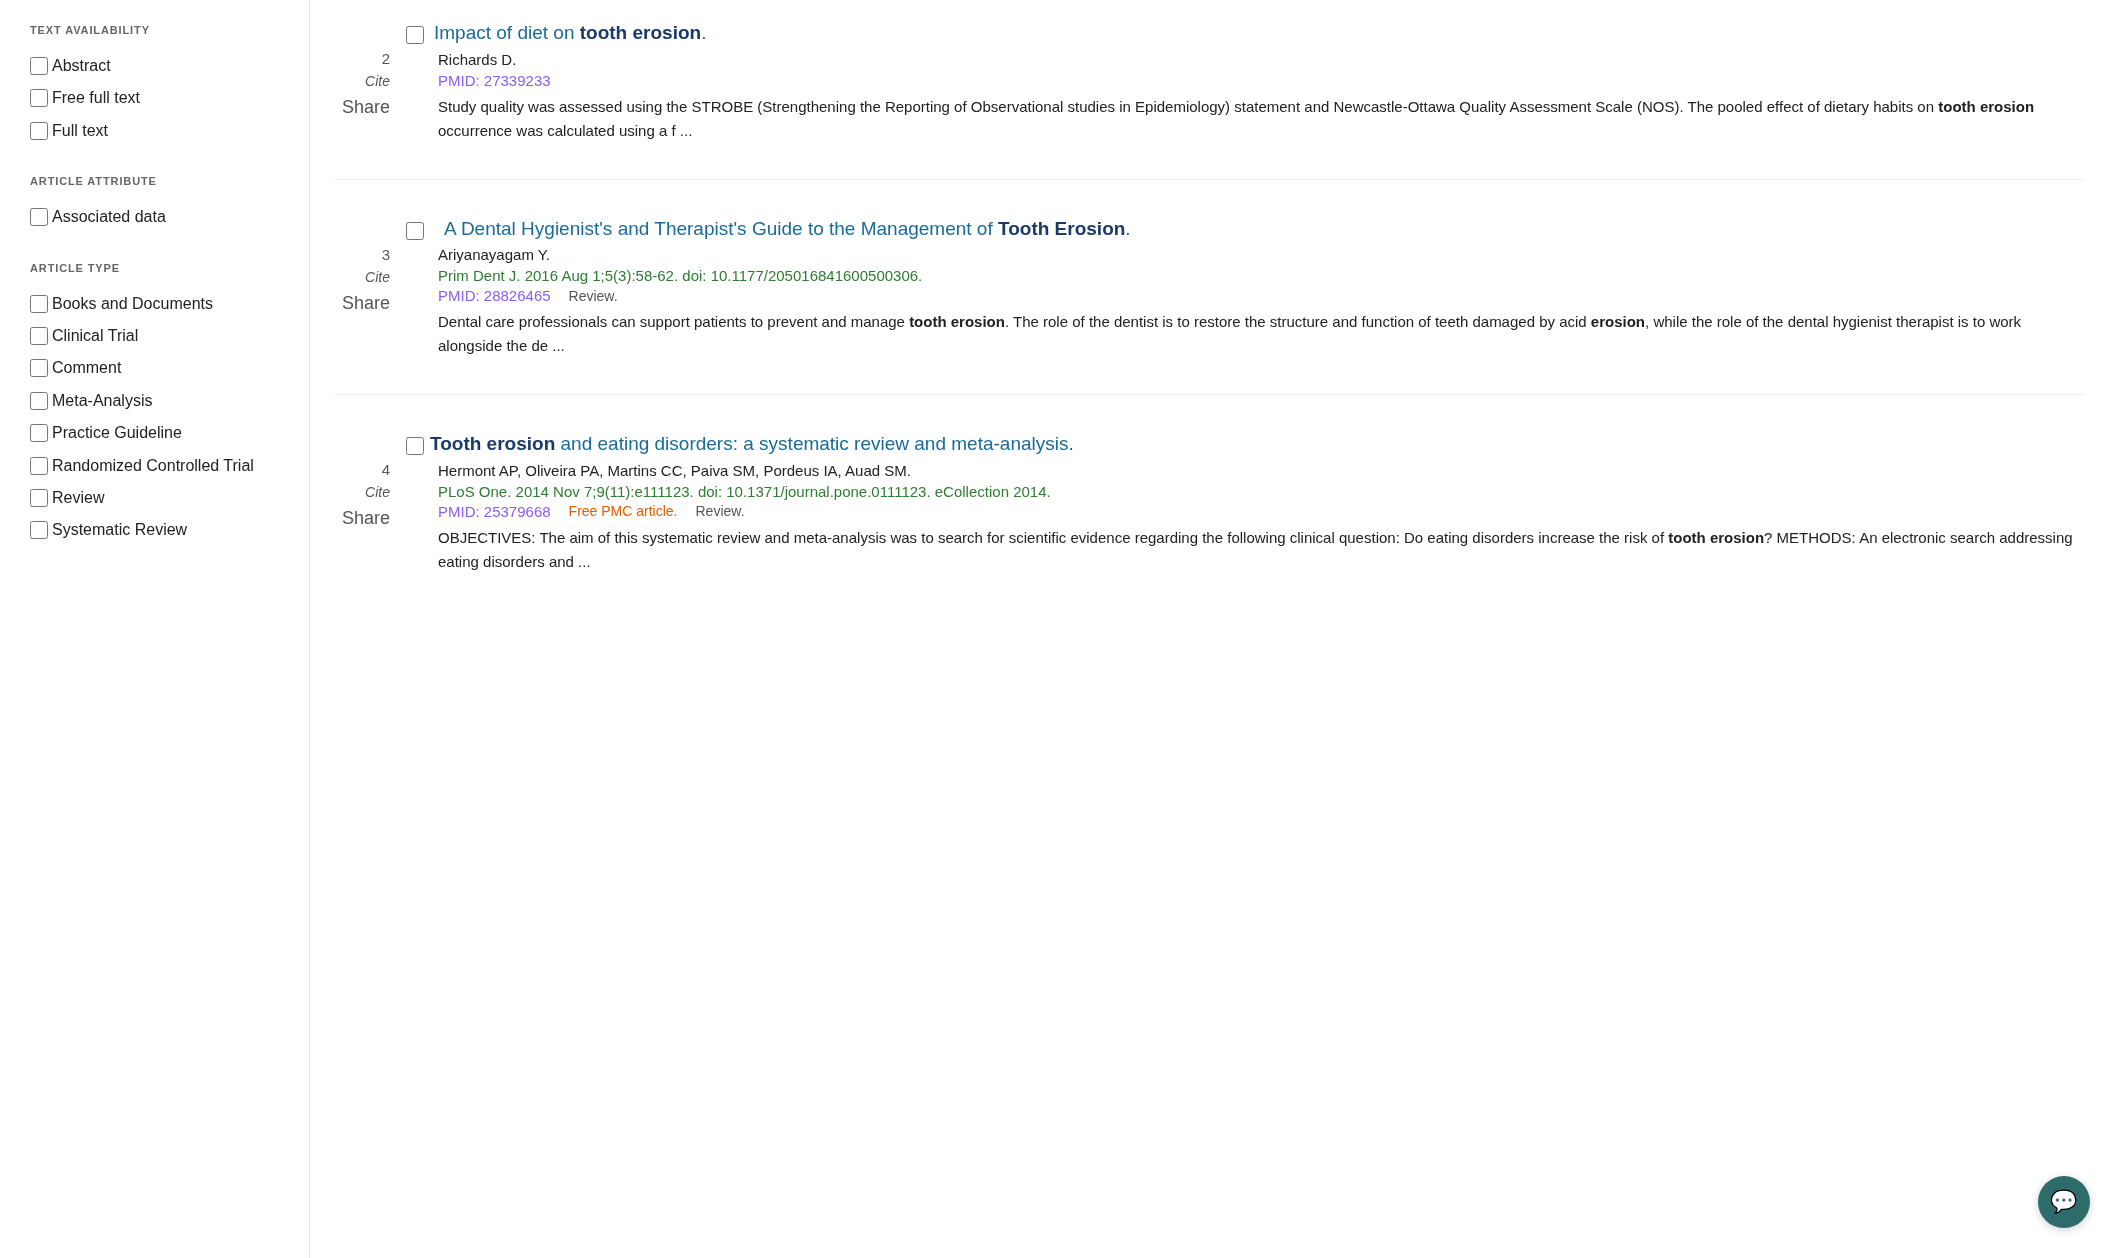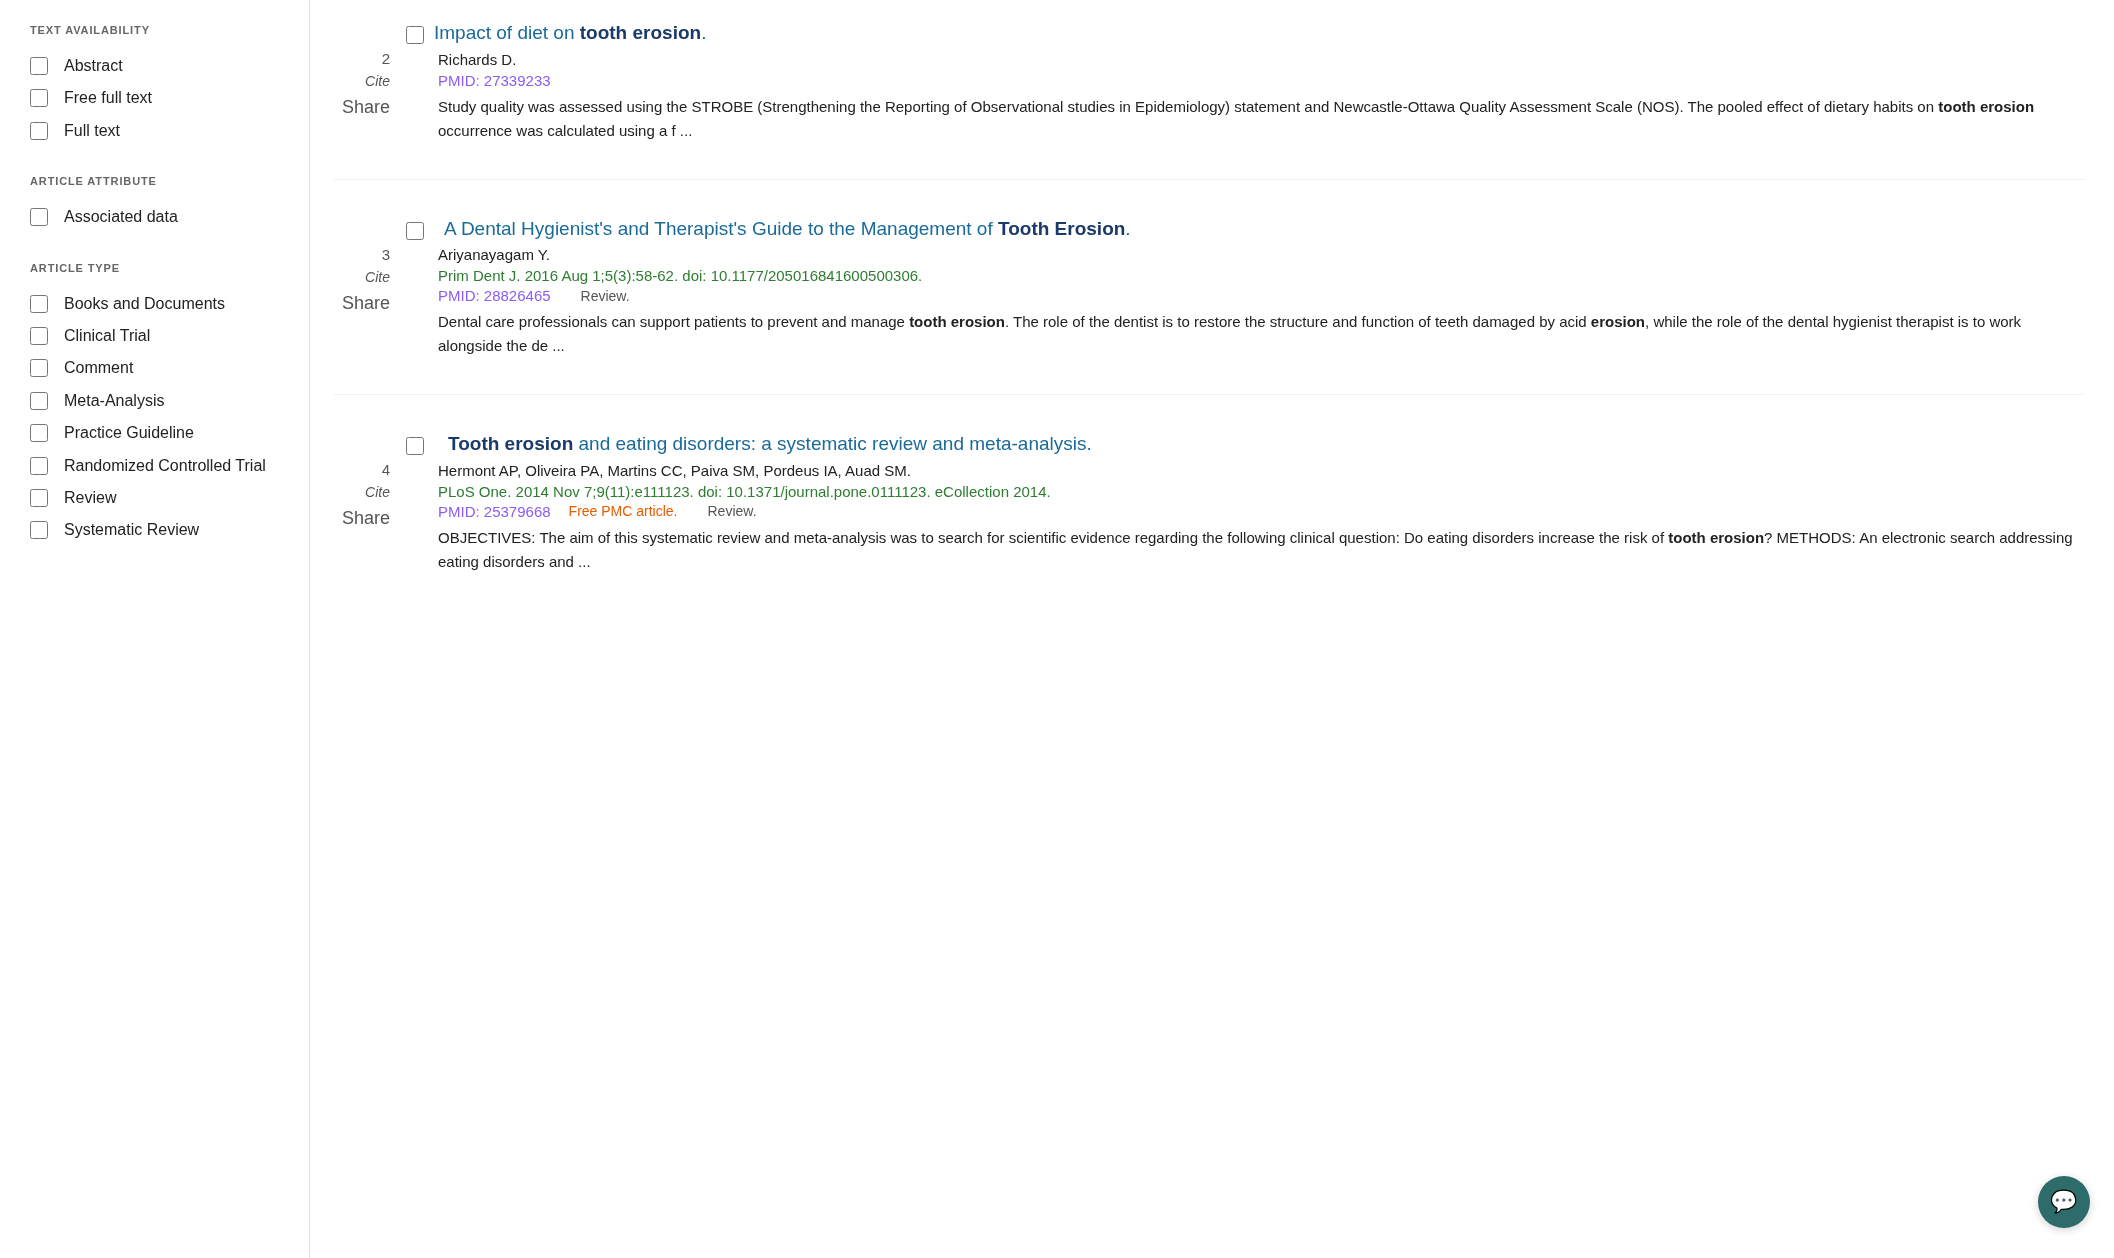--- a/index.html
+++ b/index.html
@@ -30,21 +30,21 @@
       margin-top: 0;
     }
 
     .filter-group {
       margin-bottom: 4px;
     }
 
     .filter-item {
       display: flex;
       align-items: flex-start;
-      gap: 16px;
+      gap: 4px;
       padding: 5px 0;
       cursor: pointer;
     }
 
     .filter-item input[type="checkbox"] {
       width: 18px;
       height: 18px;
       margin-top: 2px;
       flex-shrink: 0;
       cursor: pointer;
@@ -111,21 +111,20 @@
     }
 
     .pmid {
       font-size: 15px;
       color: #8b5cf6;
     }
 
     .badge {
       font-size: 14px;
       color: #555;
-      margin-left: 12px;
     }
 
     .badge-free-pmc {
       font-size: 14px;
       color: #e65c00;
       font-weight: 500;
     }
 
     .result-abstract {
       font-size: 15px;
@@ -319,21 +318,21 @@
 
   <div class="result-item">
     <div style="display:flex; align-items:flex-start; gap:0;">
       <div class="number-cite-col">
         <span style="width:18px; height:18px; margin-top:4px; display:block;"></span>
         <span class="num-label">4</span>
         <span class="cite-label">Cite</span>
         <span class="share-label">Share</span>
       </div>
       <div class="result-inner">
-        <div style="display:flex; align-items:flex-start; gap:24px; margin-bottom:4px;">
+        <div style="display:flex; align-items:flex-start; gap:6px; margin-bottom:4px;">
           <input type="checkbox" class="result-checkbox" style="margin-top: 6px; flex-shrink: 0;">
           <span class="result-title">
             <span style="font-weight:700; color:#1a3a6a;">Tooth erosion</span><span style="color:#1a6a9a;"> and eating disorders: a systematic review and meta-analysis.</span>
           </span>
         </div>
         <div class="result-authors">Hermont AP, Oliveira PA, Martins CC, Paiva SM, Pordeus IA, Auad SM.</div>
         <div class="result-journal">PLoS One. 2014 Nov 7;9(11):e111123. doi: 10.1371/journal.pone.0111123. eCollection 2014.</div>
         <div class="result-pmid-row">
           <span class="pmid">PMID: 25379668</span>
           <span class="badge-free-pmc">Free PMC article.</span>

